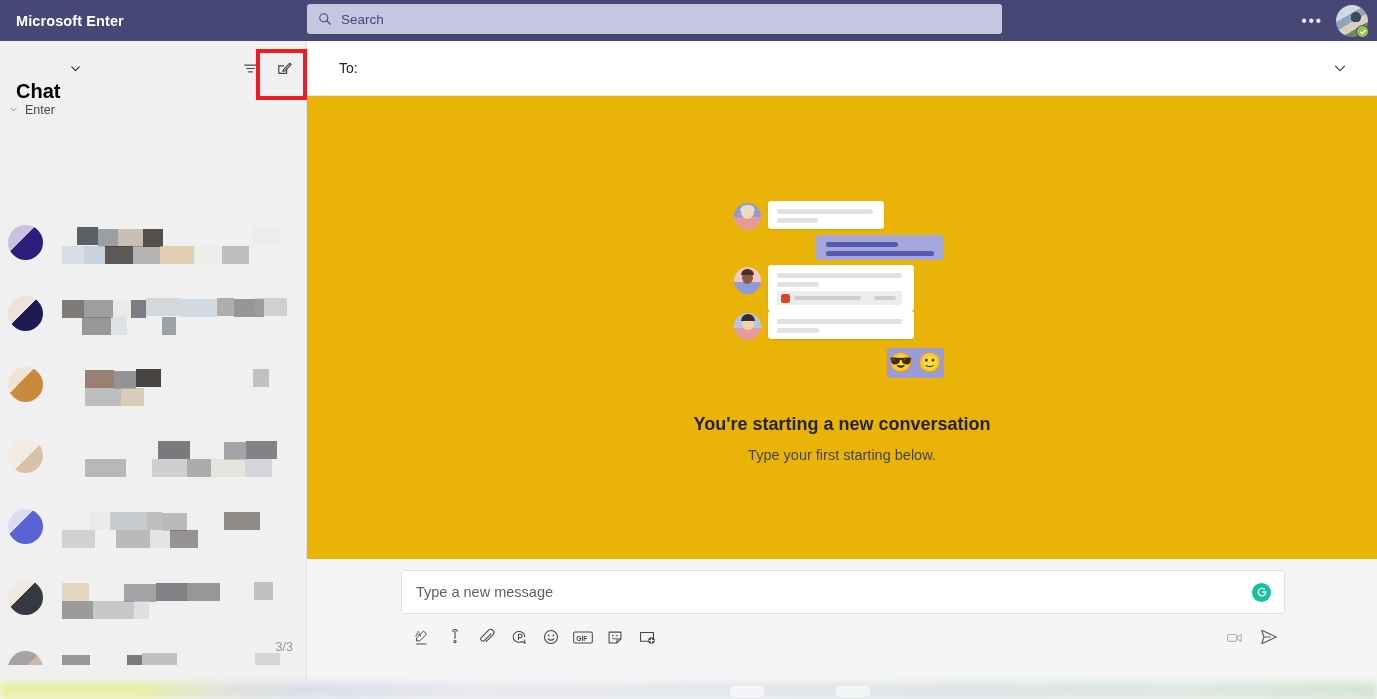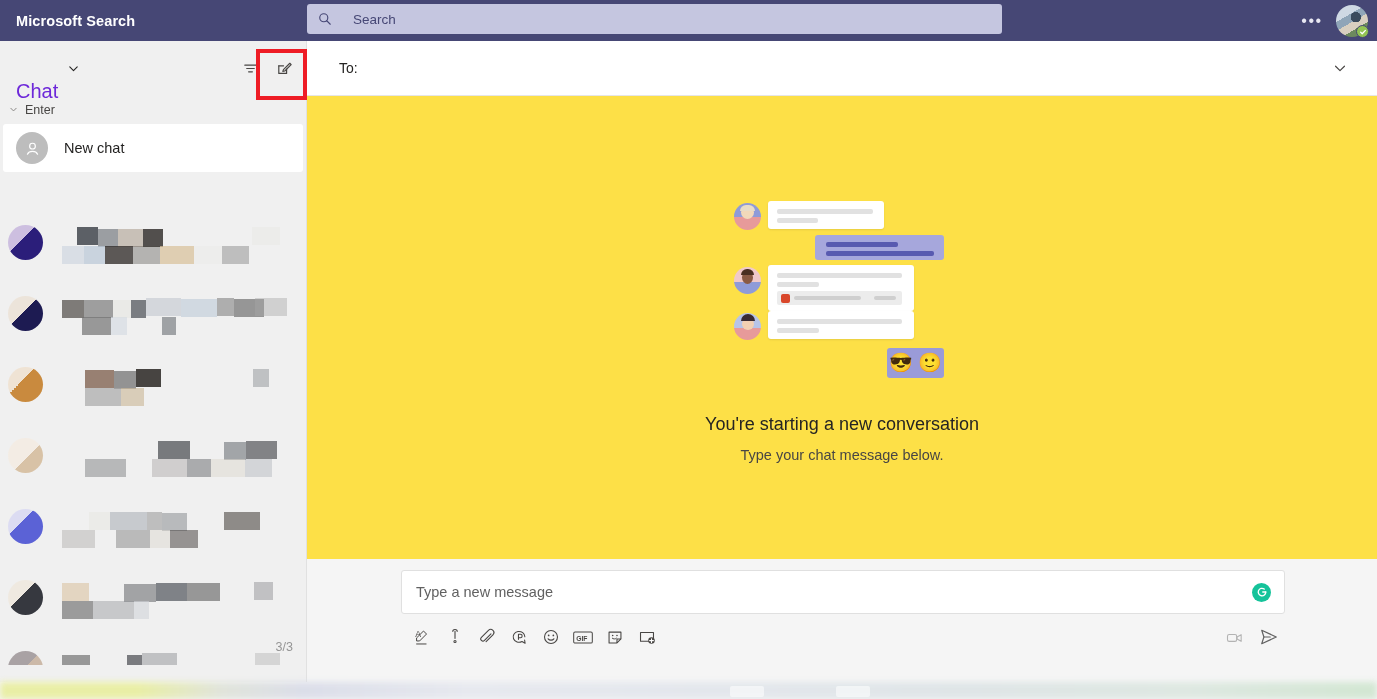--- a/index.html
+++ b/index.html
@@ -21,21 +21,21 @@
     color: #ffffff; font-size: 14.5px; font-weight: bold;
     margin-left: 16px; letter-spacing: .1px;
   }
   .searchbox {
     position: absolute; left: 307px; top: 4px; width: 695px; height: 30px;
     background: #c5c6e0; border-radius: 3px;
     display: flex; align-items: center; padding-left: 11px;
     cursor: text;
   }
   .searchbox .mag { width: 14px; height: 14px; flex: 0 0 auto; }
-  .search-ph { color: #464775; font-size: 13.5px; margin-left: 21px; }
+  .search-ph { color: #464775; font-size: 13.5px; margin-left: 9px; }
   .ellipsis-btn {
     position: absolute; right: 52px; top: 11px;
     width: 26px; height: 20px;
     display: flex; align-items: center; justify-content: center;
     color: #e8e8f2; font-size: 16px; letter-spacing: 1.5px; cursor: pointer;
   }
   .avatar-wrap {
     position: absolute; right: 9px; top: 5px; width: 32px; height: 32px;
     cursor: pointer;
   }
@@ -57,21 +57,21 @@
   
   .sidebar {
     position: absolute; left: 0; top: 41px; width: 307px; height: 641px;
     background: #f0f0f0;
     border-right: 1px solid #e1e1e1;
   }
   .sidebar-header {
     position: relative; height: 55px;
     display: flex; align-items: center; padding-left: 16px;
   }
-  .chat-title { font-size: 20px; font-weight: normal; color: #6d28d9; margin-top: 46px; }
+  .chat-title { font-size: 20px; font-weight: bold; color: #000000; margin-top: 46px; }
   .chat-caret { margin-left: 9px; display: flex; align-items: center; }
   .sb-actions {
     position: absolute; right: 6px; top: 11px;
     display: flex; align-items: center; gap: 2px;
   }
   .sb-icon-btn {
     width: 32px; height: 32px; border-radius: 3px;
     display: flex; align-items: center; justify-content: center;
     cursor: pointer;
   }
@@ -124,21 +124,21 @@
     opacity: .9;
   }
   .taskbar-chip {
     position: absolute; bottom: 2px; width: 34px; height: 11px;
     background: rgba(255,255,255,.55); border-radius: 2px;
   }
 
   
   .main {
     position: absolute; left: 307px; top: 41px; right: 0; bottom: 17px;
-    background: #fde047;
+    background: #eab308;
   }
   .to-bar {
     height: 55px; background: #ffffff;
     border-bottom: 1px solid #e6e6e6;
     display: flex; align-items: center; padding-left: 32px;
     position: relative;
   }
   .to-label { font-size: 14px; color: #252423; }
   .to-input {
     border: 0; outline: 0; background: transparent;
@@ -173,21 +173,21 @@
   .ill-line-p { position: absolute; background: #585ab0; border-radius: 2px; height: 5px; }
   .ill-attach {
     position: absolute; background: #ececec; border-radius: 2px;
   }
   .ill-emojibar {
     position: absolute; background: #9a9bd8; border-radius: 3px;
     display: flex; align-items: center; justify-content: center; gap: 5px;
     font-size: 19px; line-height: 1;
   }
   .empty-title {
-    font-size: 18px; font-weight: normal; color: #252423; margin-bottom: 12px;
+    font-size: 18px; font-weight: bold; color: #252423; margin-bottom: 12px;
   }
   .empty-sub { font-size: 14.5px; color: #484644; }
 
   
   .compose-wrap {
     position: absolute; left: 0; right: 0; bottom: 0; height: 123px;
     background: #f5f5f5;
   }
   .compose-box {
     position: absolute; left: 94px; right: 92px; top: 11px; height: 44px;
@@ -218,21 +218,21 @@
   .tb-right { margin-left: auto; display: flex; align-items: center; gap: 2px; }
 
   svg { display: block; }
 </style>
 </head>
 <body>
 
 <div id="app">
 
   <div class="titlebar">
-    <div class="app-title">Microsoft Search</div>
+    <div class="app-title">Microsoft Enter</div>
 
     <div class="searchbox">
       <span class="mag">
         <svg viewBox="0 0 16 16" width="14" height="14">
           <circle cx="6.6" cy="6.6" r="4.6" fill="none" stroke="#464775" stroke-width="1.3"></circle>
           <line x1="10" y1="10" x2="14" y2="14" stroke="#464775" stroke-width="1.3" stroke-linecap="round"></line>
         </svg>
       </span>
       <span class="search-ph">Search</span>
     </div>
@@ -279,29 +279,20 @@
 
     <div class="recent-row">
       <span class="recent-caret">
         <svg viewBox="0 0 10 10" width="9" height="9">
           <polyline points="2,3.6 5,6.6 8,3.6" fill="none" stroke="#8a8886" stroke-width="1.1" stroke-linecap="round" stroke-linejoin="round"></polyline>
         </svg>
       </span>
       <span class="recent-label">Enter</span>
     </div>
 
-    <div class="newchat-item">
-      <div class="nc-avatar">
-        <svg viewBox="0 0 24 24" width="19" height="19">
-          <circle cx="12" cy="9" r="3.6" fill="none" stroke="#ffffff" stroke-width="1.5"></circle>
-          <path d="M5.6 19.2 a6.8 5.4 0 0 1 12.8 0" fill="none" stroke="#ffffff" stroke-width="1.5" stroke-linecap="round"></path>
-        </svg>
-      </div>
-      <span class="nc-label">New chat</span>
-    </div>
 
     <div class="redacted-area" id="redacted" style="filter: blur(0.4px);">
         <div class="rrow">
           <div class="rav" style="background: linear-gradient(135deg, rgb(205, 191, 224) 0px, rgb(205, 191, 224) 40%, rgb(43, 30, 122) 40%, rgb(43, 30, 122) 100%);"></div>
           <div class="mblk" style="left: 77px; top: 16px; width: 21px; height: 18px; background: rgb(58, 63, 71); opacity: 0.82;"></div>
           <div class="mblk" style="left: 98px; top: 18px; width: 20px; height: 18px; background: rgb(143, 146, 150); opacity: 0.87;"></div>
           <div class="mblk" style="left: 118px; top: 18px; width: 25px; height: 18px; background: rgb(189, 179, 168); opacity: 0.79;"></div>
           <div class="mblk" style="left: 143px; top: 18px; width: 20px; height: 18px; background: rgb(46, 42, 39); opacity: 0.81;"></div>
           <div class="mblk" style="left: 62px; top: 35px; width: 22px; height: 18px; background: rgb(207, 214, 224); opacity: 0.68;"></div>
           <div class="mblk" style="left: 84px; top: 35px; width: 21px; height: 18px; background: rgb(185, 198, 214); opacity: 0.71;"></div>
@@ -436,21 +427,21 @@
           <div class="ill-line" style="left:9px; top:17px; width:42px;"></div>
         </div>
 
         <div class="ill-emojibar" style="left:161px; top:154px; width:57px; height:30px;">
           <span>😎</span>
           <span>🙂</span>
         </div>
       </div>
 
       <div class="empty-title">You're starting a new conversation</div>
-      <div class="empty-sub">Type your chat message below.</div>
+      <div class="empty-sub">Type your first starting below.</div>
     </div>
 
     <div class="compose-wrap">
       <div class="compose-box">
         <input class="compose-input" type="text" placeholder="Type a new message" style="">
         <div class="grammarly">
           <svg viewBox="0 0 16 16" width="12" height="12">
             <path d="M13 8 A5 5 0 1 1 11 4.1" fill="none" stroke="#ffffff" stroke-width="1.8" stroke-linecap="round"></path>
             <line x1="13" y1="8" x2="9" y2="8" stroke="#ffffff" stroke-width="1.8" stroke-linecap="round"></line>
           </svg>

